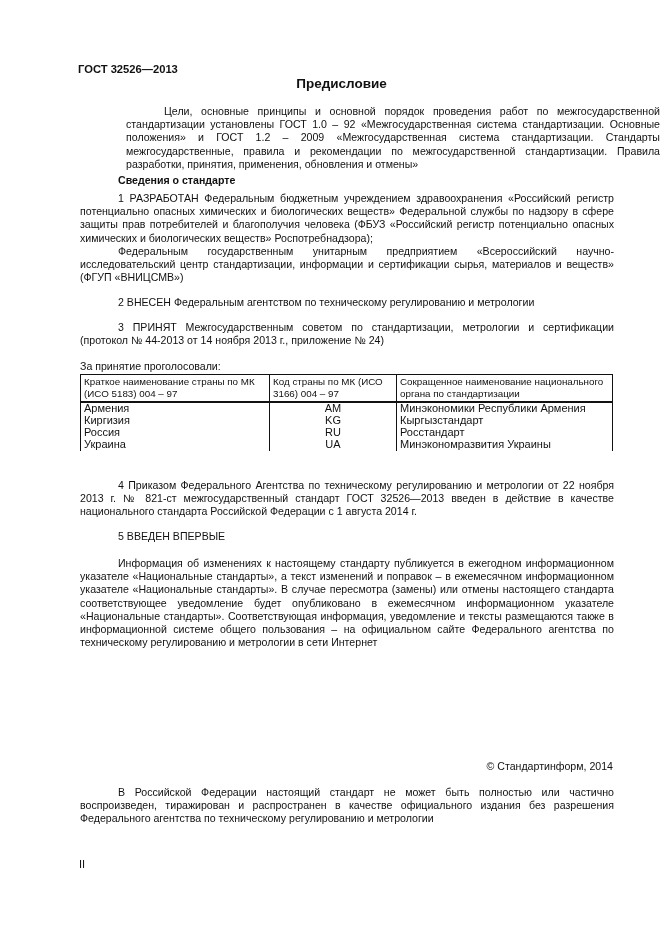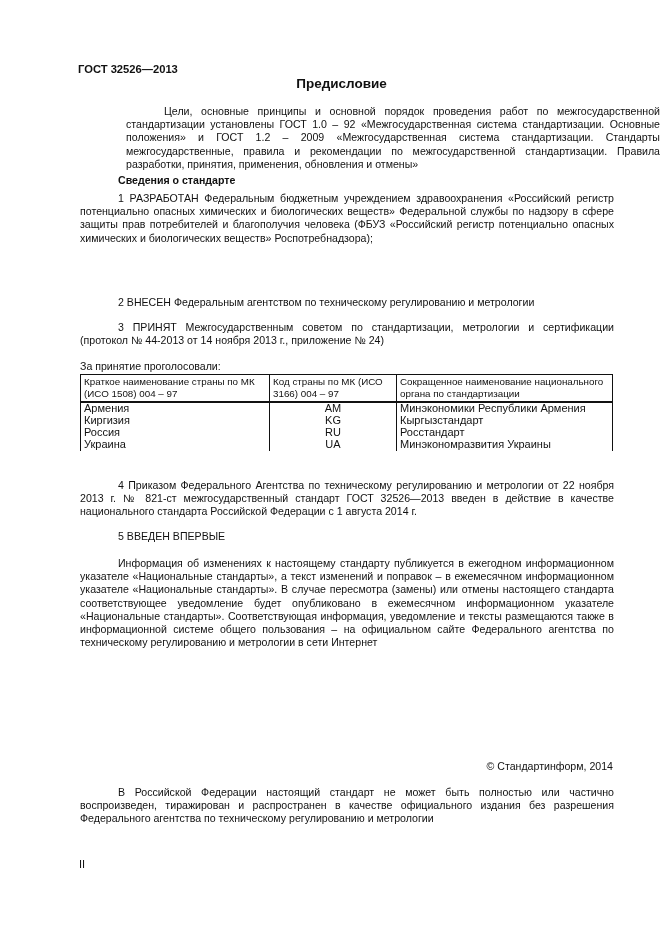--- a/index.html
+++ b/index.html
@@ -42,38 +42,39 @@
 <div class="abs title">Предисловие</div>
 
 <div class="abs para" style="top:105px;margin-left:46px;">
   <p>Цели, основные принципы и основной порядок проведения работ по межгосударственной стандартизации установлены ГОСТ 1.0 – 92 «Межгосударственная система стандартизации. Основные положения» и ГОСТ 1.2 – 2009 «Межгосударственная система стандартизации. Стандарты межгосударственные, правила и рекомендации по межгосударственной стандартизации. Правила разработки, принятия, применения, обновления и отмены»</p>
 </div>
 
 <div class="abs subhead" style="top:174px;">Сведения о стандарте</div>
 
 <div class="abs para" style="top:192px;">
   <p>1  РАЗРАБОТАН Федеральным бюджетным учреждением здравоохранения «Российский регистр потенциально опасных химических и биологических веществ» Федеральной службы по надзору в сфере защиты прав потребителей и благополучия человека (ФБУЗ «Российский регистр потенциально опасных химических и биологических веществ» Роспотребнадзора);</p>
+  <p>Федеральным государственным унитарным предприятием «Всероссийский научно-исследовательский центр стандартизации, информации и сертификации сырья, материалов и веществ» (ФГУП «ВНИЦСМВ»)</p>
 </div>
 
 <div class="abs para" style="top:296px;">
   <p>2  ВНЕСЕН Федеральным агентством по техническому регулированию и метрологии</p>
 </div>
 
 <div class="abs para" style="top:321px;">
   <p>3  ПРИНЯТ Межгосударственным советом по стандартизации, метрологии и сертификации (протокол № 44-2013 от 14 ноября 2013 г., приложение № 24)</p>
 </div>
 
 <div class="abs para" style="top:360px;">
   <p class="noind">За принятие проголосовали:</p>
 </div>
 
 <table class="votes">
   <thead>
     <tr>
-      <th class="c1">Краткое наименование страны по МК (ИСО 1508) 004 – 97</th>
+      <th class="c1">Краткое наименование страны по МК (ИСО 5183) 004 – 97</th>
       <th class="c2">Код страны по МК (ИСО 3166) 004 – 97</th>
       <th>Сокращенное наименование национального органа по стандартизации</th>
     </tr>
   </thead>
   <tbody>
     <tr>
       <td>Армения</td>
       <td class="code">AM</td>
       <td>Минэкономики Республики Армения</td>
     </tr>

